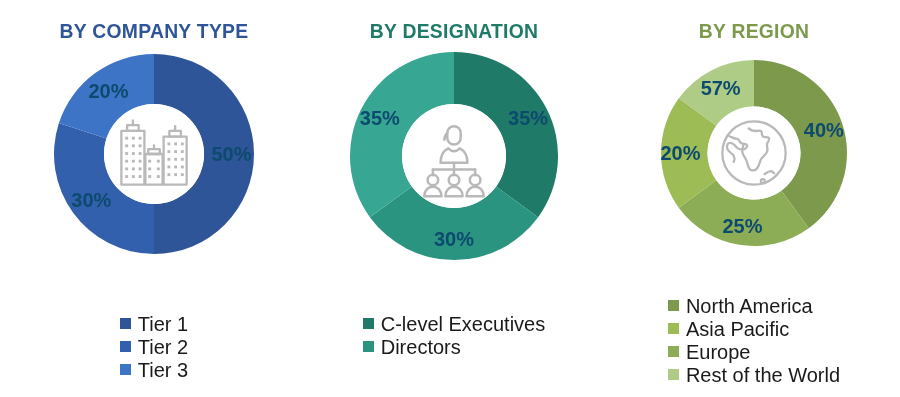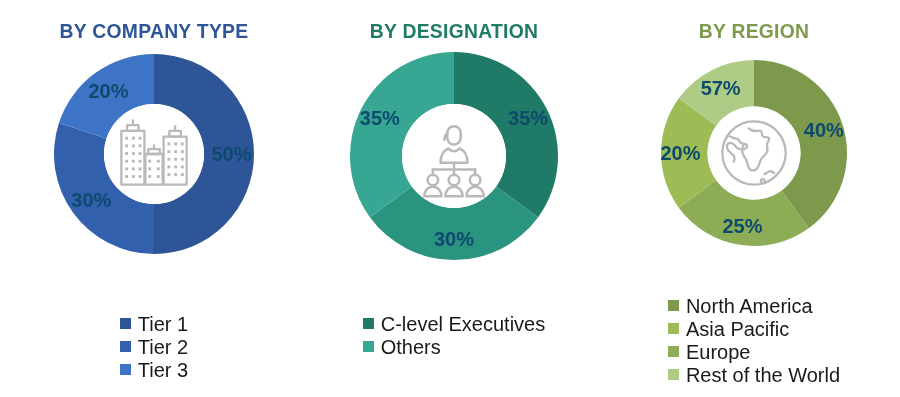--- a/index.html
+++ b/index.html
@@ -222,22 +222,22 @@
     <div class="slice-label" style="left: 178.132px; top: 66.228px;">35%</div>
         <div class="slice-label" style="left: 104px; top: 187.2px;">30%</div>
         <div class="slice-label" style="left: 29.8683px; top: 66.228px;">35%</div>
       </div>
 
     <div class="legend legend-center" id="legend-designation" style="top:313px;">
       <div class="legend-inner"><div class="legend-row">
             <span class="legend-swatch" style="background: rgb(31, 122, 103);"></span>
             <span class="legend-label">C-level Executives</span>
           </div><div class="legend-row">
-            <span class="legend-swatch" style="background: rgb(55, 167, 147);"></span>
-            <span class="legend-label">Others</span>
+            <span class="legend-swatch" style="background: rgb(43, 148, 129);"></span>
+            <span class="legend-label">Directors</span>
           </div></div>
     </div>
   </div>
 
   <div class="panel panel-region">
     <div class="panel-title title-region">BY REGION</div>
 
     <div class="donut-wrap" id="donut-region" style="width:186px;height:186px;margin-top:17px;">
         <svg width="186" height="186" viewBox="0 0 186 186">
           <path d="M 93 0 A 93 93 0 0 1 147.6640284632 168.2385804768701 L 120.3320142316 130.61929023843504 A 46.5 46.5 0 0 0 93 46.5 Z" fill="#7D9A4C"></path>

